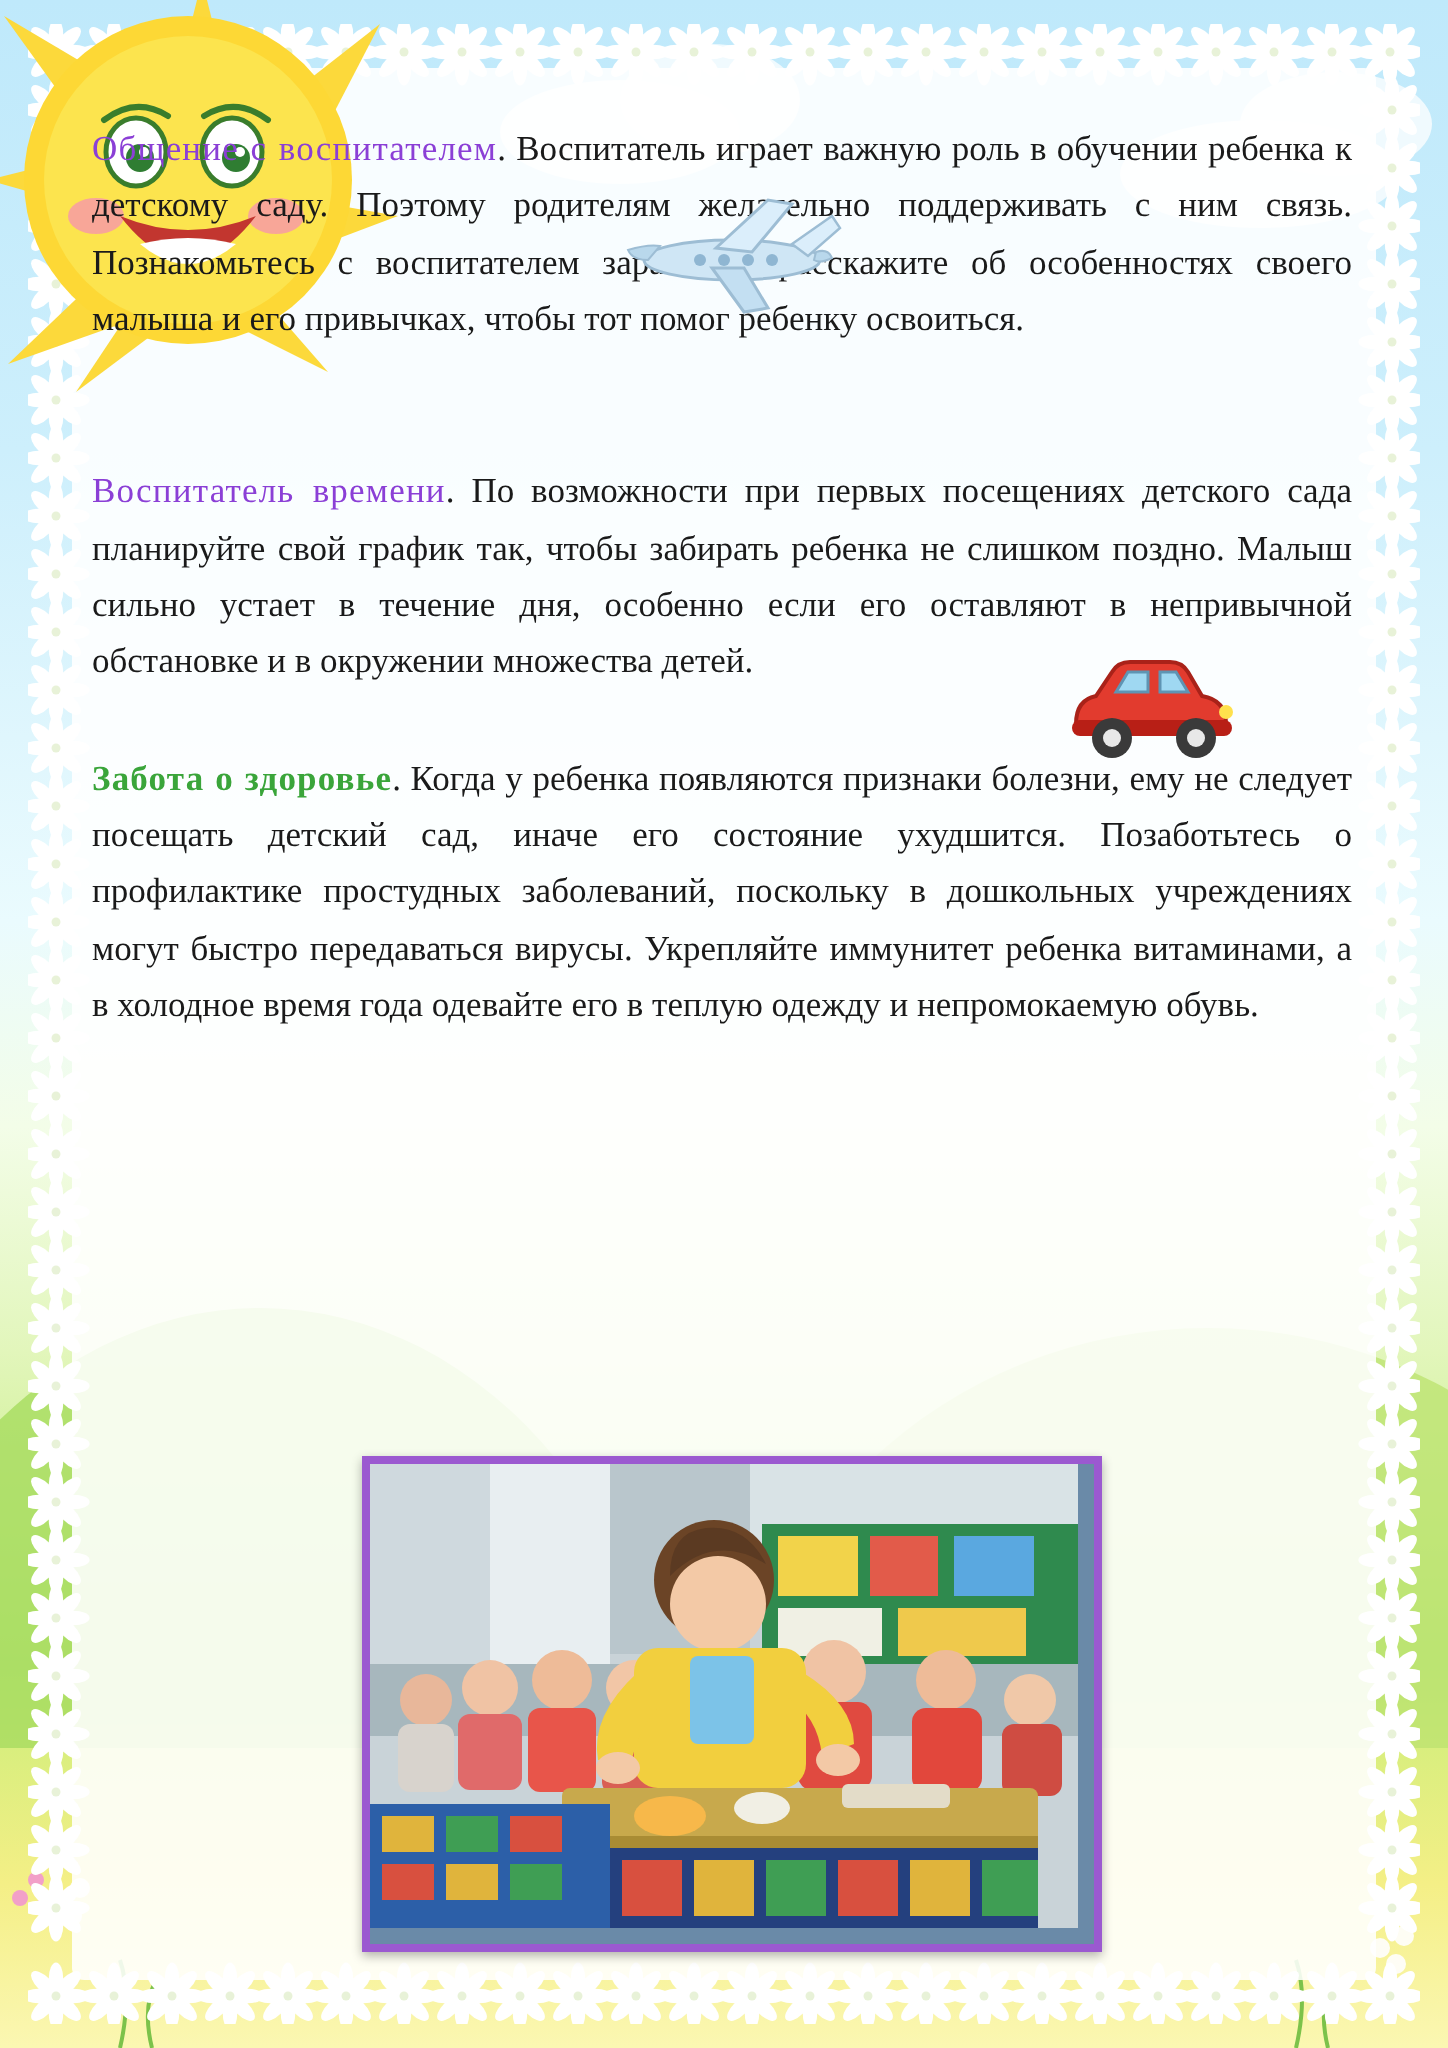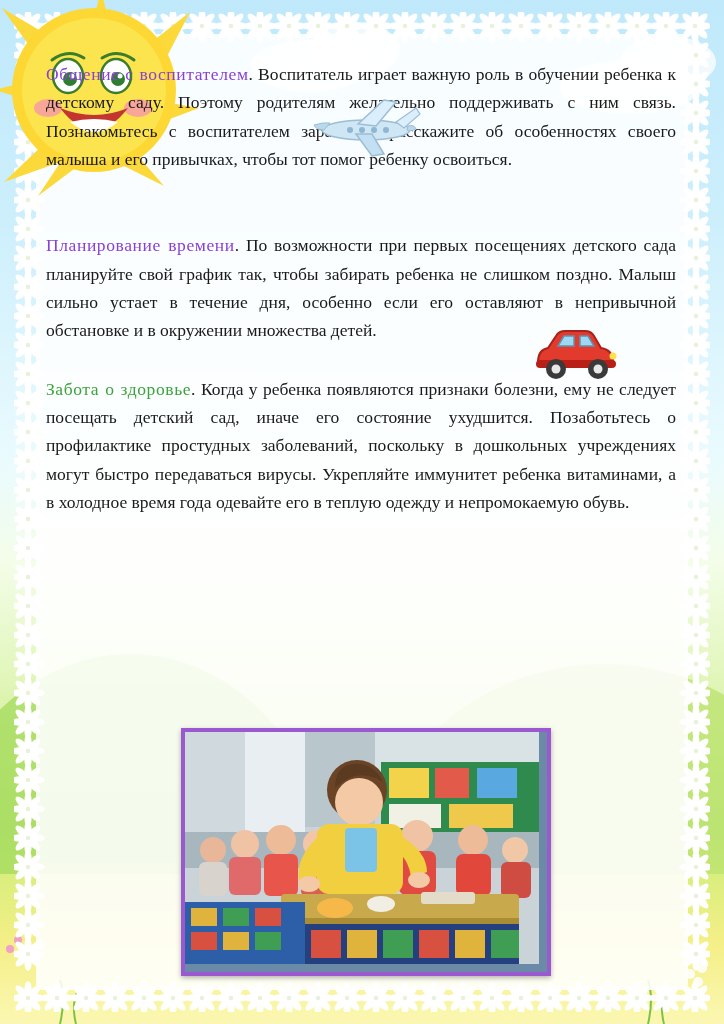--- a/index.html
+++ b/index.html
@@ -134,21 +134,21 @@
   }
   p.para:last-child { margin-bottom: 0; }
 
   .lead {
     color: #8b3fd6;
     font-weight: normal;
     letter-spacing: .6px;
   }
   .lead-green {
     color: #3aa53a;
-    font-weight: normal;
+    font-weight: bold;
     letter-spacing: .6px;
   }
 
   .photo-wrap {
     position: absolute;
     left: 181px;
     top: 728px;
     width: 362px;
     height: 240px;
     z-index: 9;
@@ -1600,21 +1600,21 @@
       <circle cx="68" cy="49" r="4.5" fill="#e8e8e8"></circle>
       <circle cx="83" cy="36" r="3.5" fill="#ffe14d"></circle>
     </svg>
   </div>
 
   <div class="content">
     <p class="para">
       <span class="lead">Общение с воспитателем</span><span>. Воспитатель играет важную роль в обучении ребенка к детскому саду. Поэтому родителям желательно поддерживать с ним связь. Познакомьтесь с воспитателем заранее и расскажите об особенностях своего малыша и его привычках, чтобы тот помог ребенку освоиться.</span>
     </p>
     <p class="para" style="margin-top:58px;">
-      <span class="lead">Планирование времени</span><span>. По возможности при первых посещениях детского сада планируйте свой график так, чтобы забирать ребенка не слишком поздно. Малыш сильно устает в течение дня, особенно если его оставляют в непривычной обстановке и в окружении множества детей.</span>
+      <span class="lead">Воспитатель времени</span><span>. По возможности при первых посещениях детского сада планируйте свой график так, чтобы забирать ребенка не слишком поздно. Малыш сильно устает в течение дня, особенно если его оставляют в непривычной обстановке и в окружении множества детей.</span>
     </p>
     <p class="para" style="margin-top:30px;">
       <span class="lead-green">Забота о здоровье</span><span>. Когда у ребенка появляются признаки болезни, ему не следует посещать детский сад, иначе его состояние ухудшится. Позаботьтесь о профилактике простудных заболеваний, поскольку в дошкольных учреждениях могут быстро передаваться вирусы. Укрепляйте иммунитет ребенка витаминами, а в холодное время года одевайте его в теплую одежду и непромокаемую обувь.</span>
     </p>
   </div>
 
   <div class="photo-wrap">
     <svg viewBox="0 0 354 232" width="354" height="232">
 
       <rect x="0" y="0" width="354" height="232" fill="#c9d3d8"></rect>

